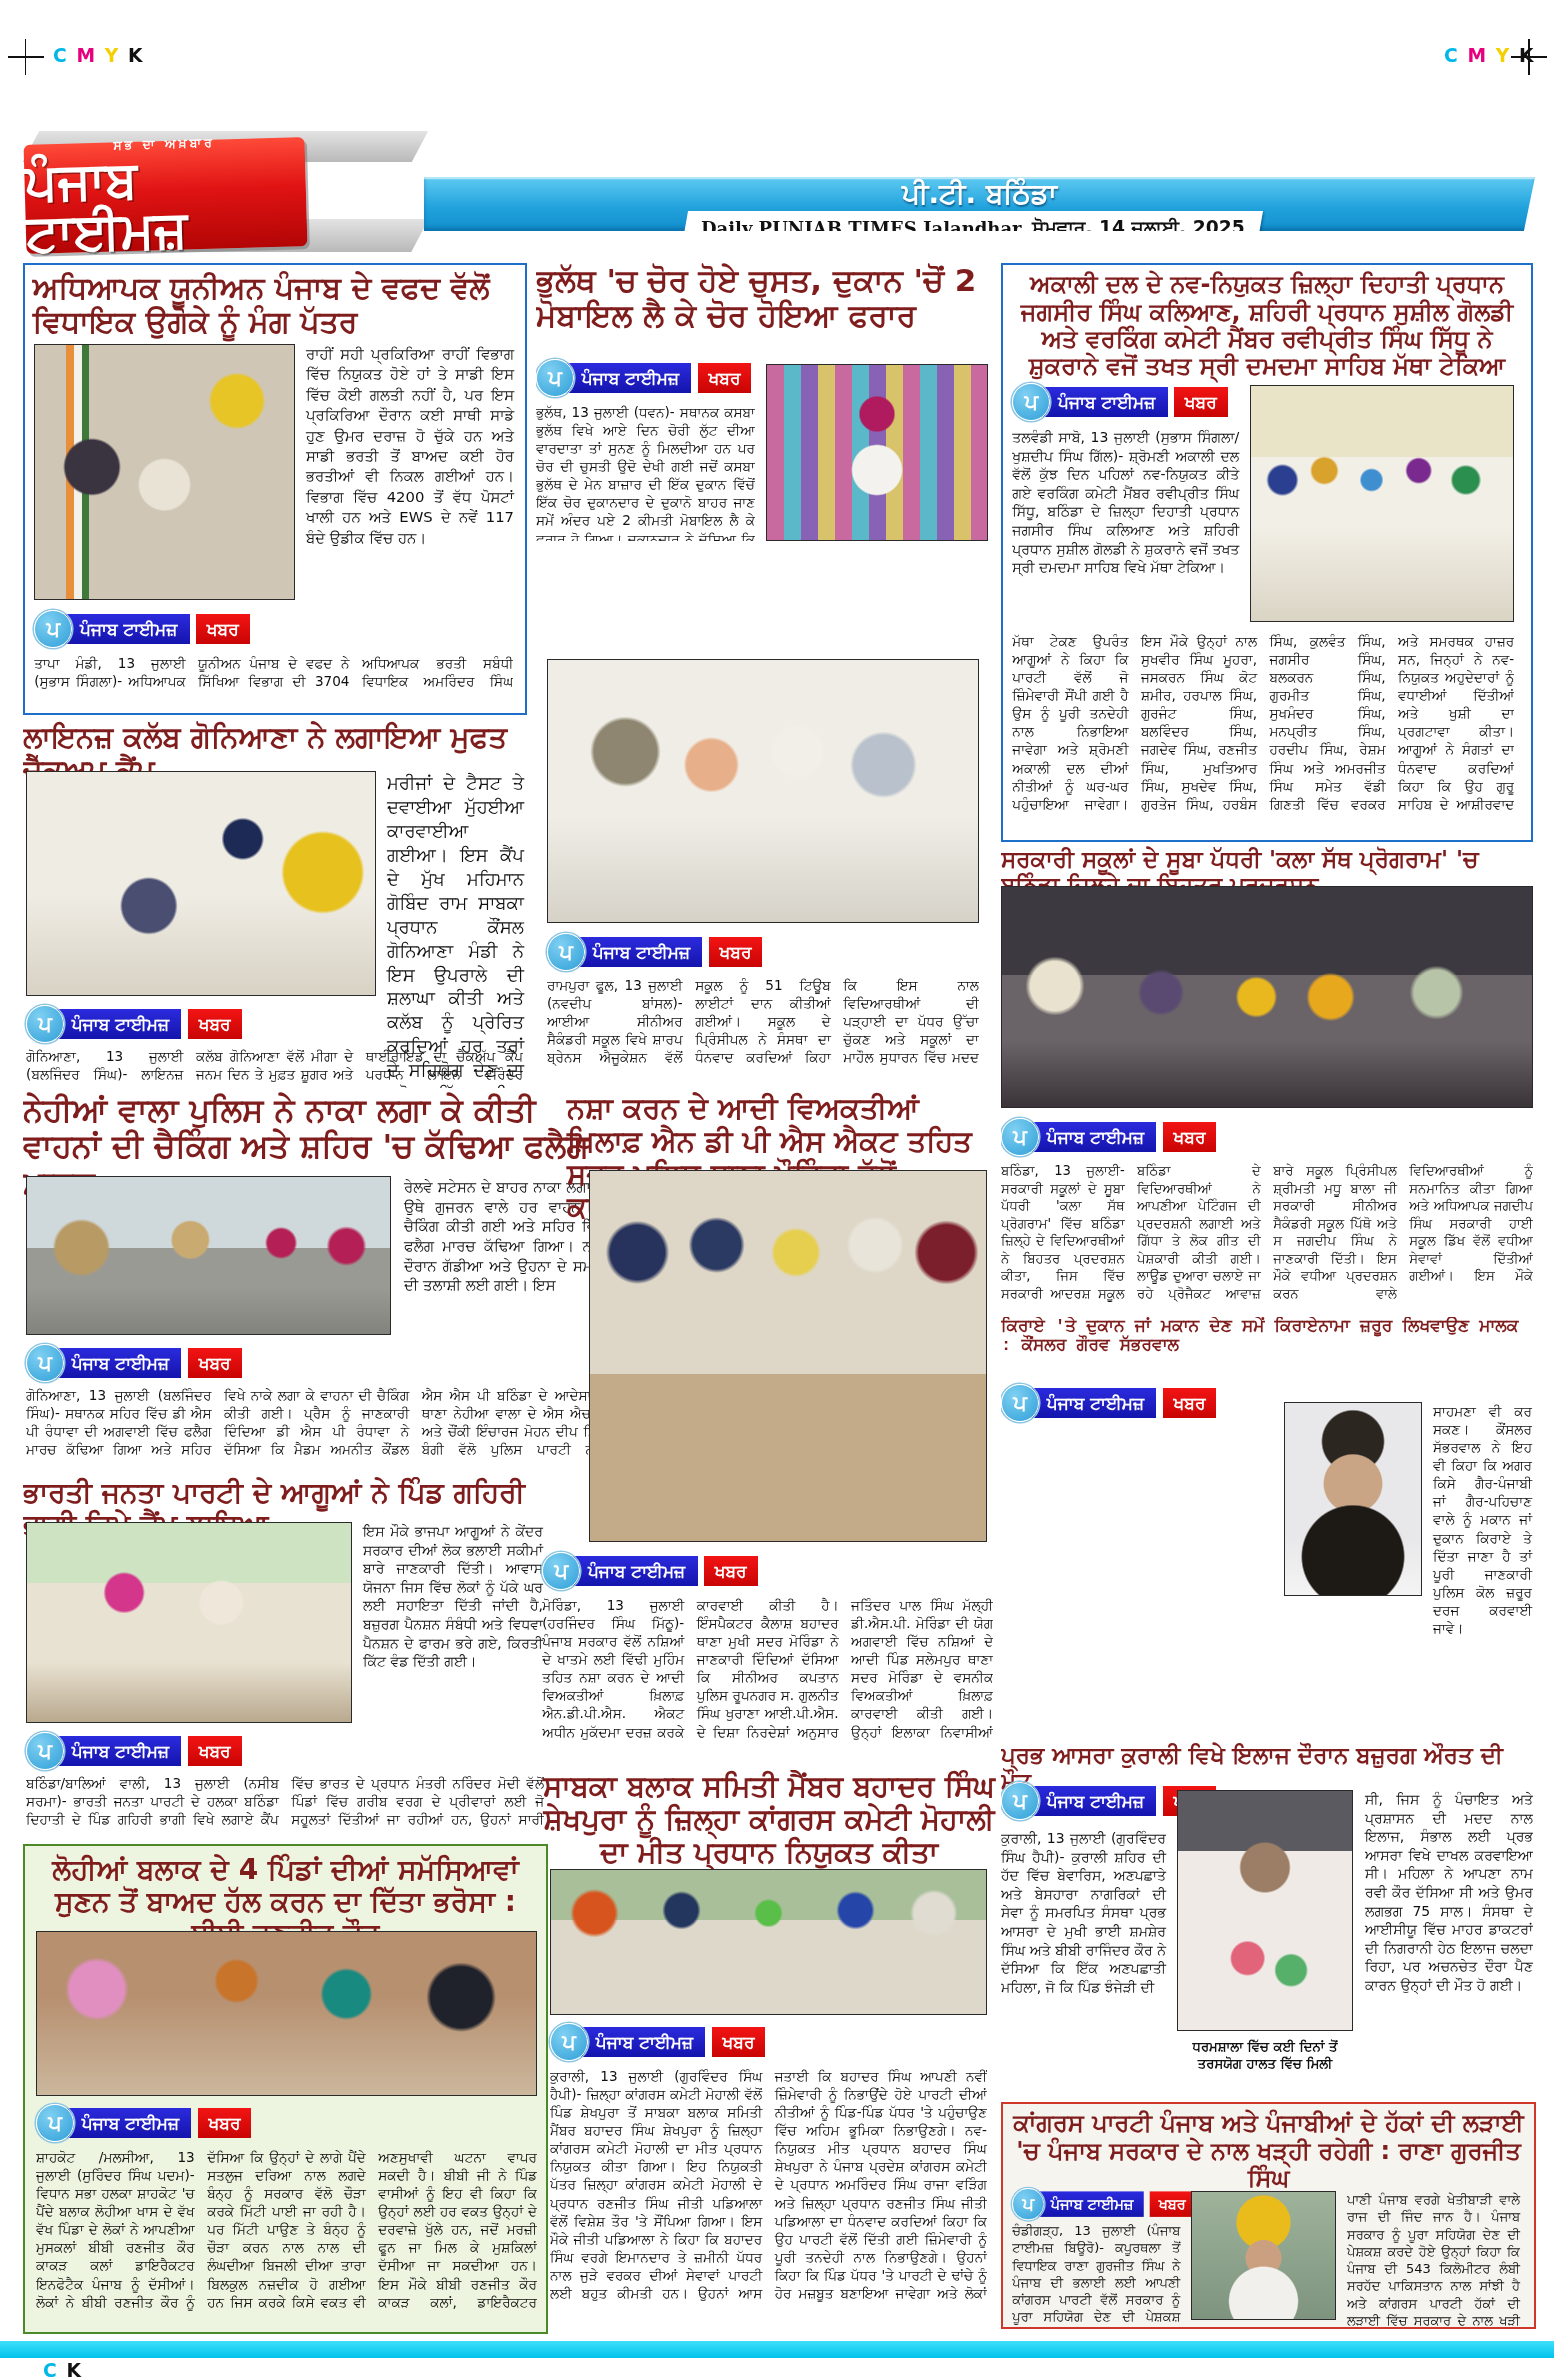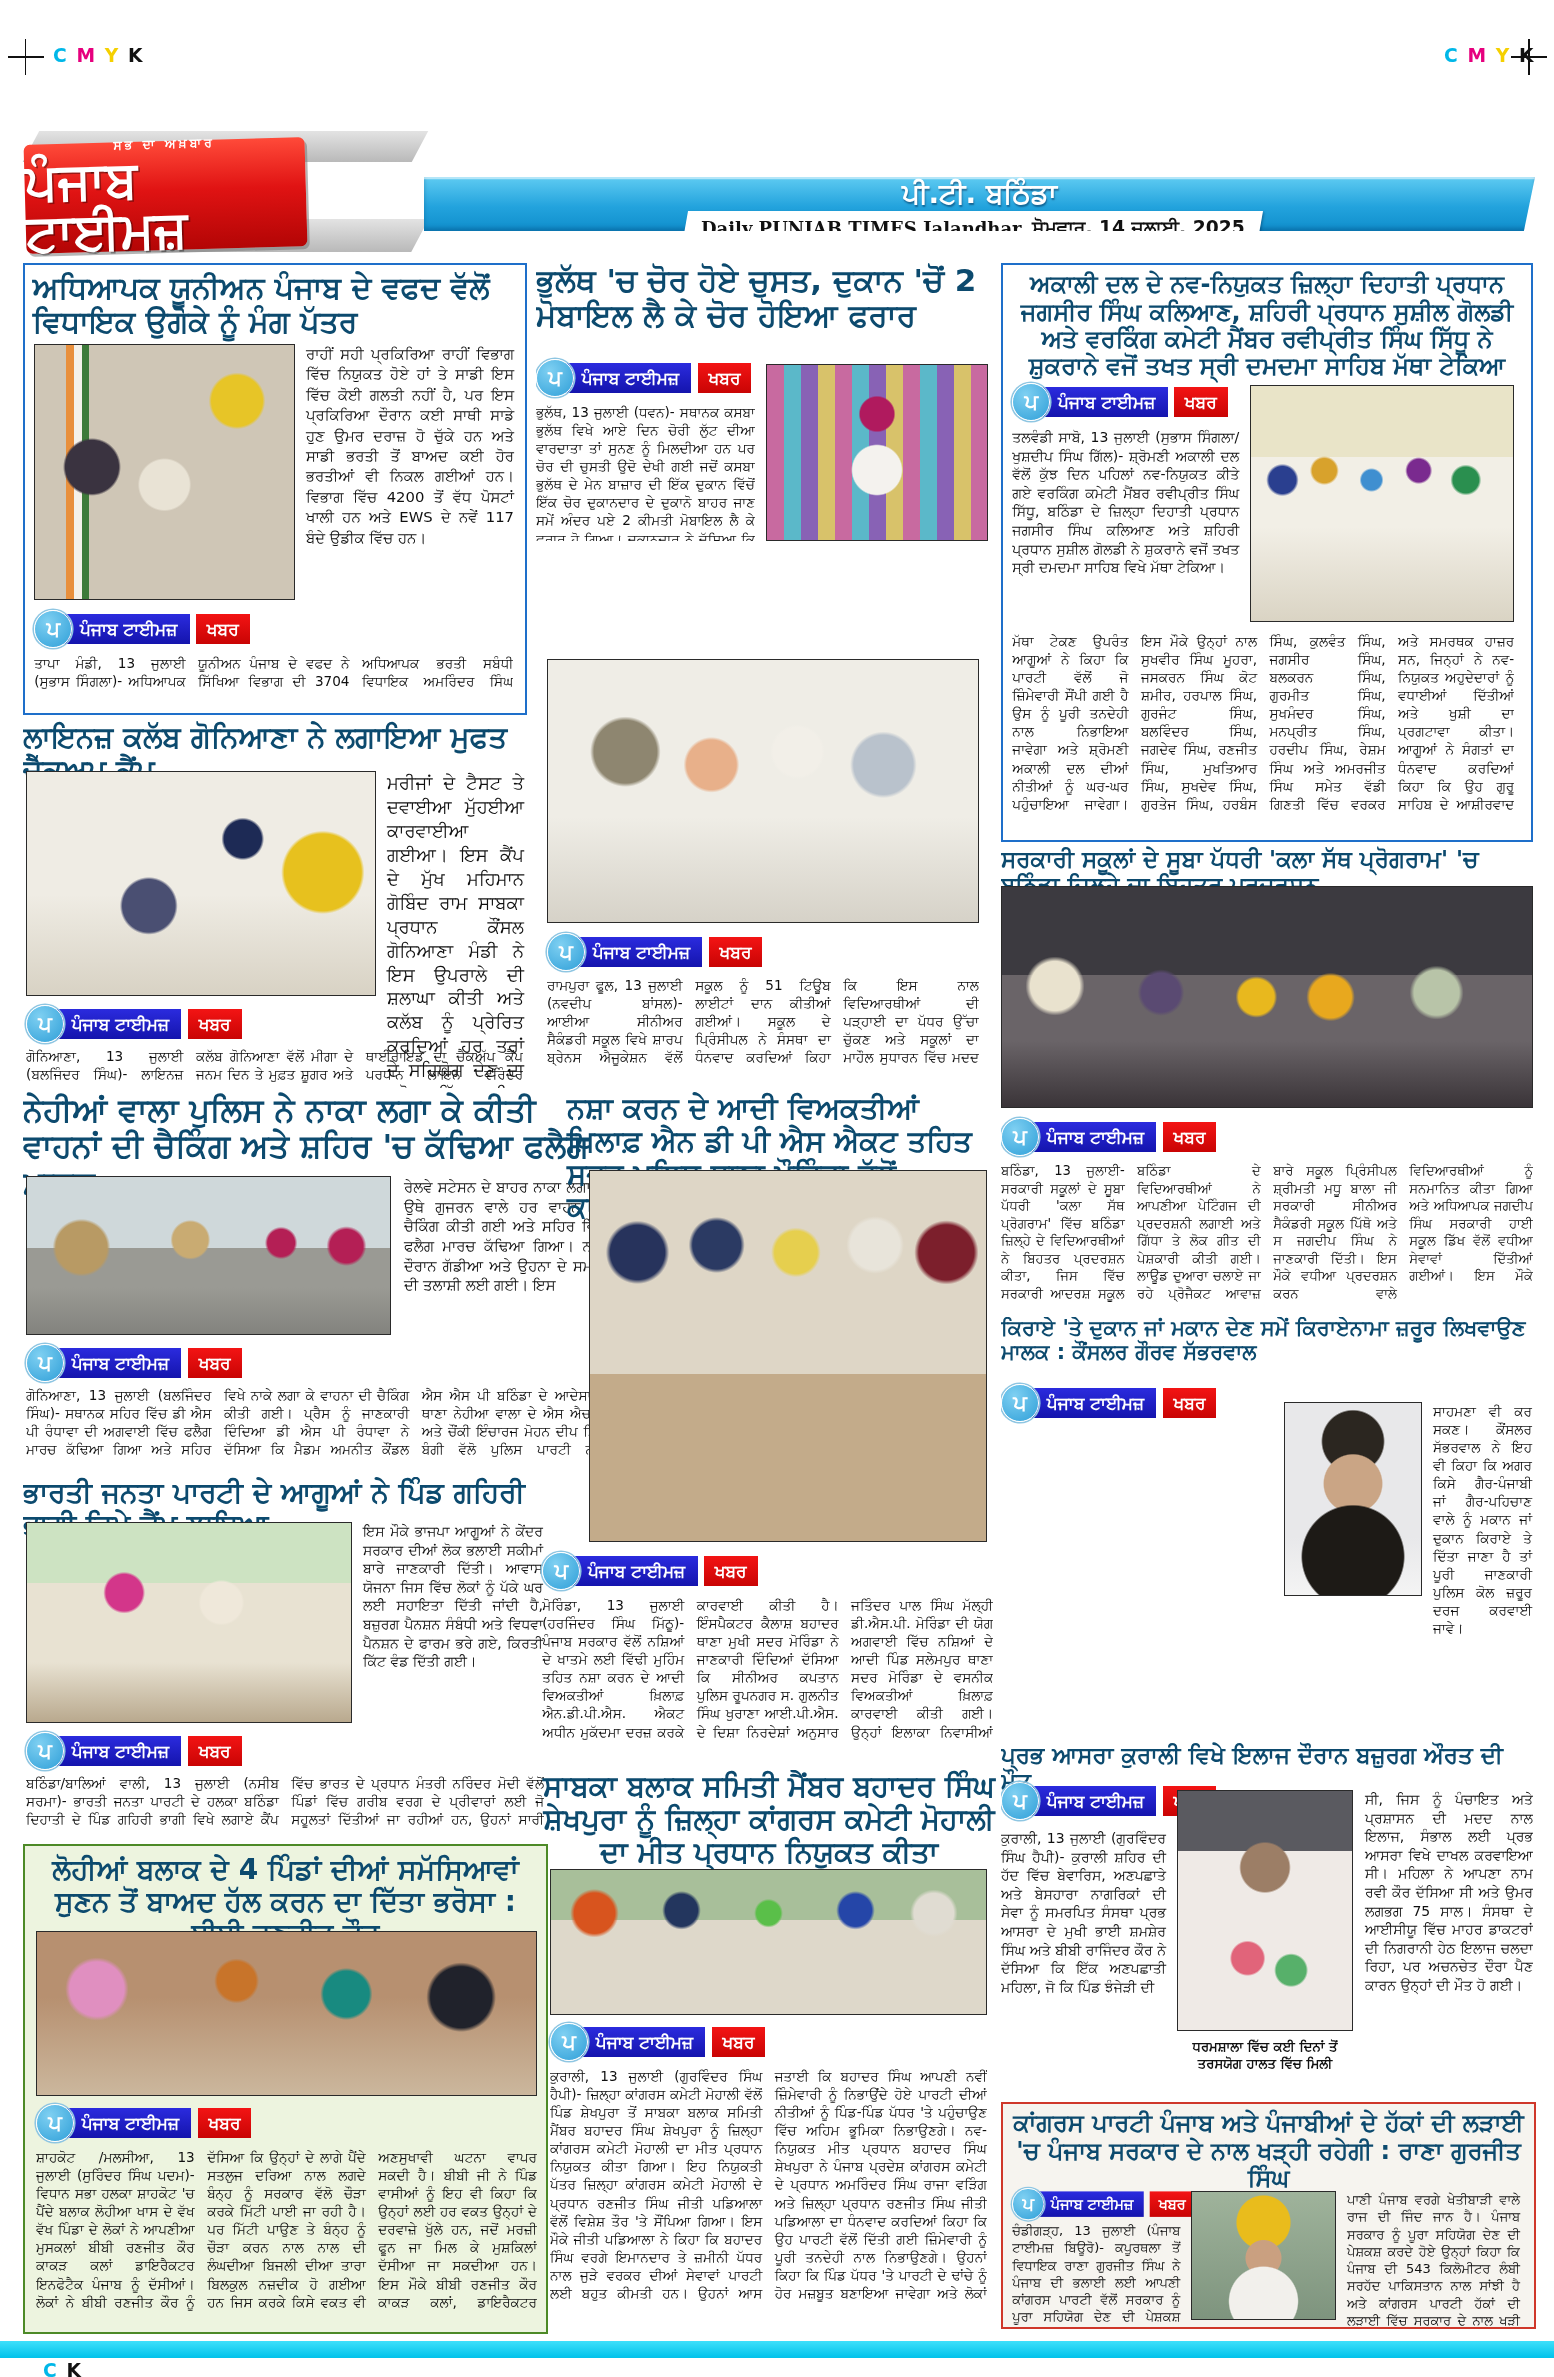--- a/index.html
+++ b/index.html
@@ -23,21 +23,21 @@
             box-shadow:inset 0 2.3px 0 rgba(255,255,255,.55), inset 0 -3.1px 4.7px rgba(0,60,110,.35);
             clip-path:polygon(0 0,100% 0,99% 100%,0 100%);display:flex;align-items:center;flex-direction:column;}
   .edition{flex:1;text-align:center;color:#fff;font-size:28px;font-weight:bold;text-shadow:0.8px 1.6px 1.6px rgba(0,40,80,.5);}
   .date-box{background:#fff;transform:skewX(-10deg);padding:6.2px 15.5px;display:flex;align-items:center;gap:11px;
             box-shadow:1.6px 1.6px 2.3px rgba(0,50,90,.4);margin-right:14px;}
   .date-box .eng{font-family:"DejaVu Serif","Liberation Serif",serif;font-weight:bold;font-size:18px;transform:skewX(10deg);}
   .date-box .pun{font-weight:bold;font-size:18.7px;transform:skewX(10deg);}
   .pageno{color:#fff;font-size:34px;font-weight:bold;margin-right:20px;text-shadow:0.8px 1.6px 1.6px rgba(0,40,80,.5);}
   
   .art{position:absolute;overflow:hidden;}
-  .hl{font-weight:bold;color:#0c4a6e;line-height:1.14;letter-spacing:0;}
+  .hl{font-weight:bold;color:#7f1d1d;line-height:1.14;letter-spacing:0;}
   .body-txt{font-size:13.6px;line-height:1.33;text-align:justify;color:#101010;}
   .cols2{column-count:2;column-gap:12.4px;}
   .cols3{column-count:3;column-gap:12.4px;}
   .cols4{column-count:4;column-gap:12.4px;}
   .ph{border:1.2px solid #2a2a2a;box-sizing:border-box;}
   .cap{font-weight:bold;font-size:13.2px;line-height:1.25;text-align:center;}
   .badge{display:inline-flex;align-items:center;white-space:nowrap;}
   .blogo{width:36px;height:36px;border-radius:50%;background:radial-gradient(circle at 35% 30%,#7fd0f2,#2f9fd8);
          color:#fff;display:inline-flex;align-items:center;justify-content:center;font-weight:bold;font-size:21px;
          border:1.6px solid #fff;box-shadow:0 0 0 1.6px #8fc6e2;z-index:2;}
@@ -259,21 +259,21 @@
       linear-gradient(180deg,#3c3a40 0 40%,#6a6468 40% 70%,#3a3438 100%);"></div>
     <div class="abs badge" style="left:0px;top:272px;">
       <span class="blogo">ਪ</span>
       <span class="bbrand">ਪੰਜਾਬ ਟਾਈਮਜ਼</span>
       <span class="btag">ਖਬਰ</span>
     </div>
     <div class="abs body-txt cols4" style="left:0px;top:316px;width:532px;height:145px;overflow:hidden;font-size:13.2px;">ਬਠਿੰਡਾ, 13 ਜੁਲਾਈ- ਸਰਕਾਰੀ ਸਕੂਲਾਂ ਦੇ ਸੂਬਾ ਪੱਧਰੀ 'ਕਲਾ ਸੱਥ ਪ੍ਰੋਗਰਾਮ' ਵਿੱਚ ਬਠਿੰਡਾ ਜ਼ਿਲ੍ਹੇ ਦੇ ਵਿਦਿਆਰਥੀਆਂ ਨੇ ਬਿਹਤਰ ਪ੍ਰਦਰਸ਼ਨ ਕੀਤਾ, ਜਿਸ ਵਿੱਚ ਸਰਕਾਰੀ ਆਦਰਸ਼ ਸਕੂਲ ਬਠਿੰਡਾ ਦੇ ਵਿਦਿਆਰਥੀਆਂ ਨੇ ਆਪਣੀਆ ਪੇਟਿੰਗਜ ਦੀ ਪ੍ਰਦਰਸ਼ਨੀ ਲਗਾਈ ਅਤੇ ਗਿੱਧਾ ਤੇ ਲੋਕ ਗੀਤ ਦੀ ਪੇਸ਼ਕਾਰੀ ਕੀਤੀ ਗਈ। ਲਾਊਡ ਦੁਆਰਾ ਚਲਾਏ ਜਾ ਰਹੇ ਪ੍ਰੋਜੈਕਟ ਆਵਾਜ਼ ਬਾਰੇ ਸਕੂਲ ਪ੍ਰਿੰਸੀਪਲ ਸ਼੍ਰੀਮਤੀ ਮਧੂ ਬਾਲਾ ਜੀ ਸਰਕਾਰੀ ਸੀਨੀਅਰ ਸੈਕੰਡਰੀ ਸਕੂਲ ਪਿੱਥੋ ਅਤੇ ਸ ਜਗਦੀਪ ਸਿੰਘ ਨੇ ਜਾਣਕਾਰੀ ਦਿੱਤੀ। ਇਸ ਮੌਕੇ ਵਧੀਆ ਪ੍ਰਦਰਸ਼ਨ ਕਰਨ ਵਾਲੇ ਵਿਦਿਆਰਥੀਆਂ ਨੂੰ ਸਨਮਾਨਿਤ ਕੀਤਾ ਗਿਆ ਅਤੇ ਅਧਿਆਪਕ ਜਗਦੀਪ ਸਿੰਘ ਸਰਕਾਰੀ ਹਾਈ ਸਕੂਲ ਡਿੱਖ ਵੱਲੋਂ ਵਧੀਆ ਸੇਵਾਵਾਂ ਦਿੱਤੀਆਂ ਗਈਆਂ। ਇਸ ਮੌਕੇ ਉਨ੍ਹਾਂ ਨਾਲ ਕਈ ਆਗੂ ਤੇ ਵਰਕਰ ਸ਼ਾਮਲ ਸਨ।</div>
   </div>
 
   <div class="art" style="left:1001px;top:1317px;width:532px;height:373px;">
-    <div class="hl" style="font-size:21px;">ਕਿਰਾਏ 'ਤੇ ਦੁਕਾਨ ਜਾਂ ਮਕਾਨ ਦੇਣ ਸਮੇਂ ਕਿਰਾਏਨਾਮਾ ਜ਼ਰੂਰ ਲਿਖਵਾਉਣ ਮਾਲਕ : ਕੌਂਸਲਰ ਗੌਰਵ ਸੱਭਰਵਾਲ</div>
+    <div class="hl" style="font-size:17px;font-family:Liberation Mono, monospace;">ਕਿਰਾਏ 'ਤੇ ਦੁਕਾਨ ਜਾਂ ਮਕਾਨ ਦੇਣ ਸਮੇਂ ਕਿਰਾਏਨਾਮਾ ਜ਼ਰੂਰ ਲਿਖਵਾਉਣ ਮਾਲਕ : ਕੌਂਸਲਰ ਗੌਰਵ ਸੱਭਰਵਾਲ</div>
     <div class="abs badge" style="left:0px;top:67px;">
       <span class="blogo">ਪ</span>
       <span class="bbrand">ਪੰਜਾਬ ਟਾਈਮਜ਼</span>
       <span class="btag">ਖਬਰ</span>
     </div>
     <div class="abs ph" style="left:283px;top:85px;width:138px;height:194px;background:
       radial-gradient(circle at 50% 80%,#1d1a16 0 30%,transparent 31%),
       radial-gradient(circle at 50% 42%,#caa585 0 22%,transparent 23%),
       radial-gradient(circle at 50% 20%,#2b2620 0 18%,transparent 19%),
       linear-gradient(180deg,#e8e8ea 0 70%,#f4f4f4 100%);"></div>

